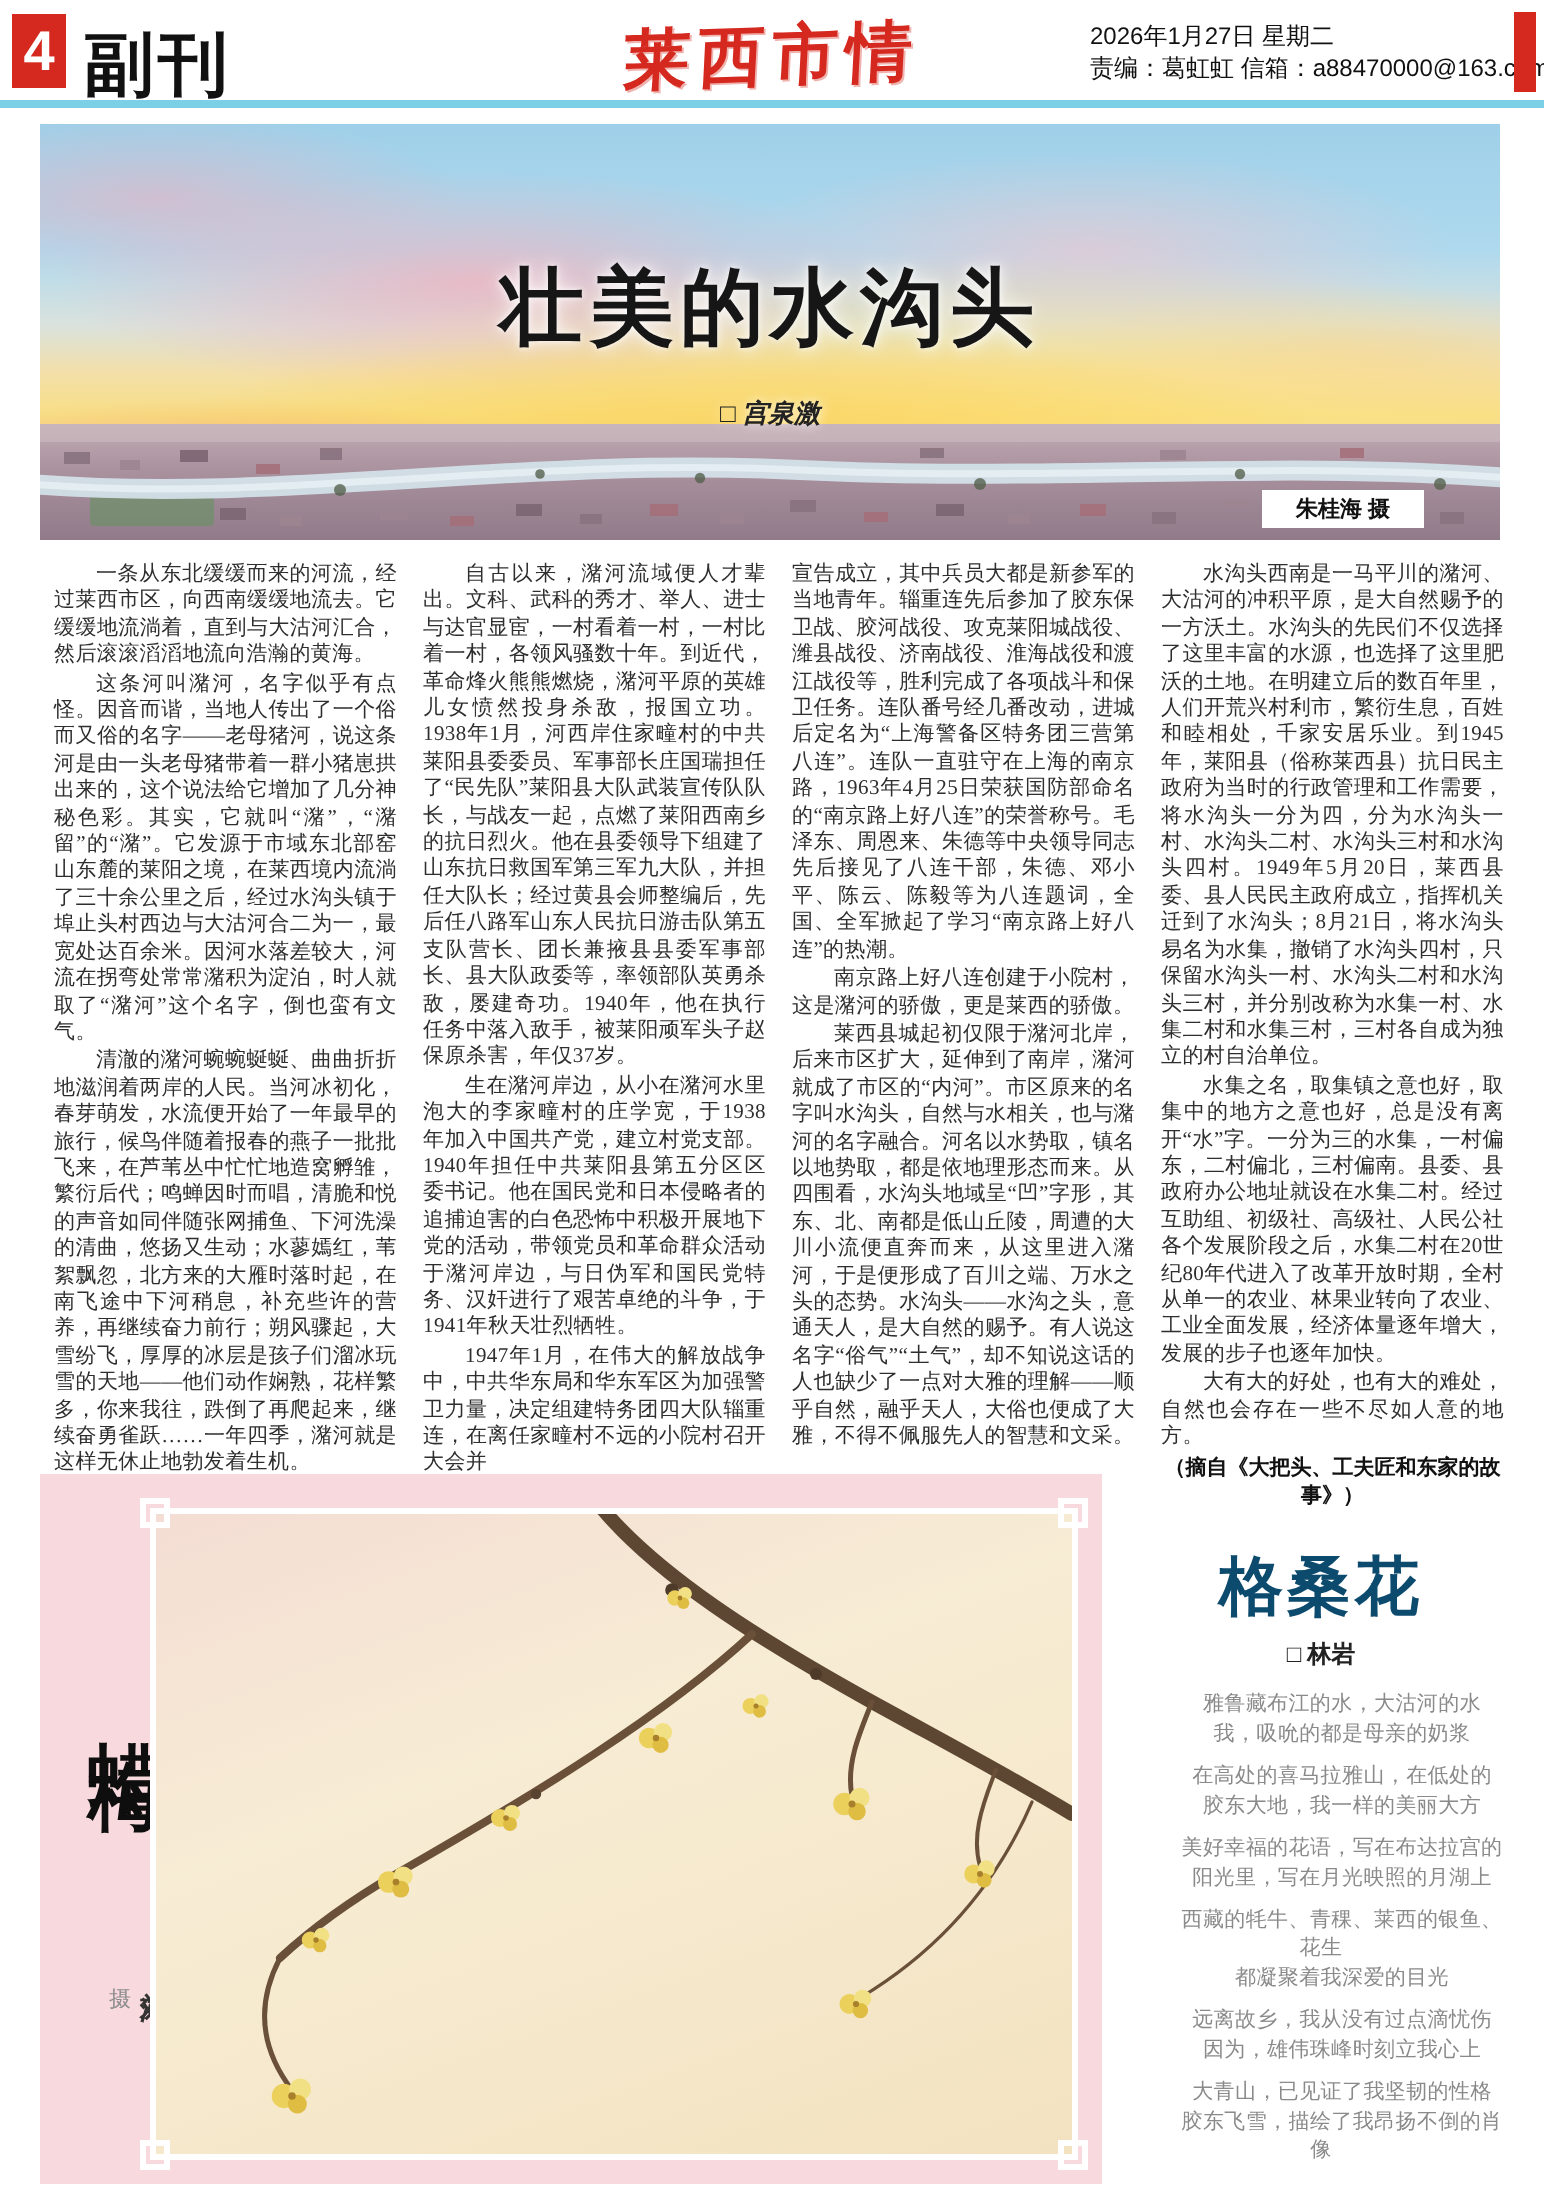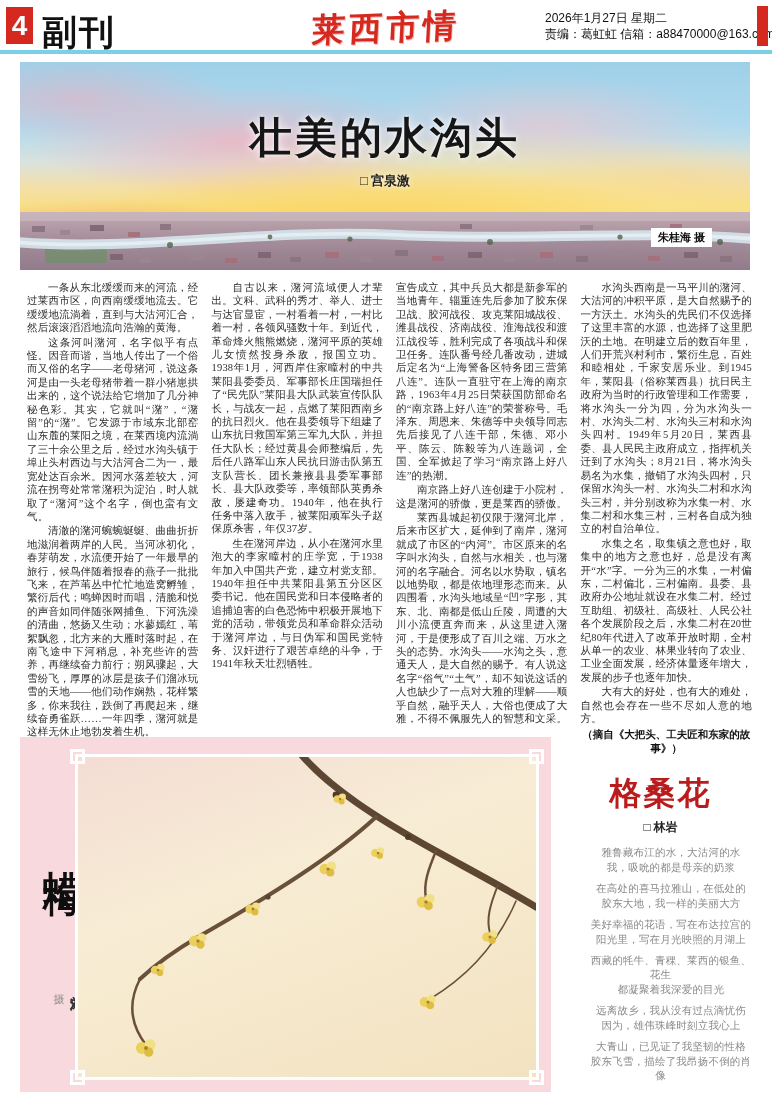--- a/index.html
+++ b/index.html
@@ -39,30 +39,31 @@
       radial-gradient(ellipse 520px 110px at 65% 72%, rgba(252,226,130,.8), transparent 75%),
       radial-gradient(ellipse 300px 80px at 30% 38%, rgba(243,176,188,.75), transparent 70%),
       radial-gradient(ellipse 260px 70px at 72% 30%, rgba(246,196,202,.6), transparent 70%),
       radial-gradient(ellipse 220px 60px at 8% 18%, rgba(240,172,186,.55), transparent 70%),
       radial-gradient(ellipse 240px 50px at 90% 55%, rgba(248,210,150,.5), transparent 70%),
       linear-gradient(180deg,#9fd0e9 0%,#aed9ee 30%,#d9e2de 48%,#f3dfa8 60%,#f8df86 70%,#f3cf96 80%,#e3bfa6 100%);
   }
   .city-strip{position:absolute;left:0;bottom:0;width:730px;height:58px;}
   .photo-title-wrap{position:absolute;left:0;top:48px;width:730px;text-align:center;}
   .photo-title{
-    margin:0;font-size:42px;font-weight:900;color:#161616;letter-spacing:3px;
+    margin:16px;font-size:42px;font-weight:900;color:#161616;letter-spacing:3px;
     text-shadow:0 0 9px rgba(255,255,255,.95),0 0 3px rgba(255,255,255,.8);
   }
   .photo-author{
     margin-top:6px;font-size:13px;font-weight:bold;color:#222;
     text-shadow:0 0 6px rgba(255,255,255,.9);
+    font-style:italic;
   }
   .credit{
-    position:absolute;right:38px;bottom:23px;background:#ffffff;color:#111;
-    font-size:11px;font-weight:bold;padding:2px 7px;font-family:"Liberation Sans",sans-serif;
+    position:absolute;right:38px;bottom:6px;background:#ffffff;color:#111;
+    font-size:11px;font-weight:bold;padding:2px 17px;font-family:"Liberation Sans",sans-serif;
   }
 
   
   .article-cols{
     position:absolute;left:27px;top:281px;width:725px;display:flex;gap:13px;
   }
   .col{flex:1;min-width:0;}
   .col p{
     margin:0;font-size:10.5px;line-height:13.4px;text-align:justify;
     text-indent:2em;color:#2e2e2e;letter-spacing:0.2px;
@@ -70,21 +71,21 @@
   .col p.no-indent{text-indent:0;}
   .col p + p{margin-top:1px;}
   .attribution{
     margin-top:3px;font-size:10.5px;line-height:14px;font-weight:bold;color:#111;
     text-align:center;
   }
 
   
   .poem{margin-left:-16px;width:192px;margin-top:16px;}
   .poem-title{
-    margin:0;text-align:center;font-size:32px;font-weight:900;color:#b91c1c;letter-spacing:2px;
+    margin:0;text-align:center;font-size:32px;font-weight:900;color:#0c4a6e;letter-spacing:2px;
   }
   .poem-author{text-align:center;font-size:12px;font-weight:bold;color:#222;margin-top:3px;margin-bottom:10px;}
   .stanza{margin:0 0 7px 0;}
   .stanza p{margin:0;font-size:10.5px;line-height:14px;color:#8a8a8a;text-align:center;}
 
   
   .plum-box{
     position:absolute;left:20px;top:737px;width:531px;height:355px;background:#f8d9dd;
   }
   .plum-title{
@@ -187,20 +188,21 @@
 
   <section class="article-cols">
     <div class="col">
       <p>一条从东北缓缓而来的河流，经过莱西市区，向西南缓缓地流去。它缓缓地流淌着，直到与大沽河汇合，然后滚滚滔滔地流向浩瀚的黄海。</p>
       <p>这条河叫潴河，名字似乎有点怪。因音而谐，当地人传出了一个俗而又俗的名字——老母猪河，说这条河是由一头老母猪带着一群小猪崽拱出来的，这个说法给它增加了几分神秘色彩。其实，它就叫“潴”，“潴留”的“潴”。它发源于市域东北部窑山东麓的莱阳之境，在莱西境内流淌了三十余公里之后，经过水沟头镇于埠止头村西边与大沽河合二为一，最宽处达百余米。因河水落差较大，河流在拐弯处常常潴积为淀泊，时人就取了“潴河”这个名字，倒也蛮有文气。</p>
       <p>清澈的潴河蜿蜿蜒蜒、曲曲折折地滋润着两岸的人民。当河冰初化，春芽萌发，水流便开始了一年最早的旅行，候鸟伴随着报春的燕子一批批飞来，在芦苇丛中忙忙地造窝孵雏，繁衍后代；鸣蝉因时而唱，清脆和悦的声音如同伴随张网捕鱼、下河洗澡的清曲，悠扬又生动；水蓼嫣红，苇絮飘忽，北方来的大雁时落时起，在南飞途中下河稍息，补充些许的营养，再继续奋力前行；朔风骤起，大雪纷飞，厚厚的冰层是孩子们溜冰玩雪的天地——他们动作娴熟，花样繁多，你来我往，跌倒了再爬起来，继续奋勇雀跃……一年四季，潴河就是这样无休止地勃发着生机。</p>
     </div>
     <div class="col">
       <p>自古以来，潴河流域便人才辈出。文科、武科的秀才、举人、进士与达官显宦，一村看着一村，一村比着一村，各领风骚数十年。到近代，革命烽火熊熊燃烧，潴河平原的英雄儿女愤然投身杀敌，报国立功。1938年1月，河西岸住家疃村的中共莱阳县委委员、军事部长庄国瑞担任了“民先队”莱阳县大队武装宣传队队长，与战友一起，点燃了莱阳西南乡的抗日烈火。他在县委领导下组建了山东抗日救国军第三军九大队，并担任大队长；经过黄县会师整编后，先后任八路军山东人民抗日游击队第五支队营长、团长兼掖县县委军事部长、县大队政委等，率领部队英勇杀敌，屡建奇功。1940年，他在执行任务中落入敌手，被莱阳顽军头子赵保原杀害，年仅37岁。</p>
       <p>生在潴河岸边，从小在潴河水里泡大的李家疃村的庄学宽，于1938年加入中国共产党，建立村党支部。1940年担任中共莱阳县第五分区区委书记。他在国民党和日本侵略者的追捕迫害的白色恐怖中积极开展地下党的活动，带领党员和革命群众活动于潴河岸边，与日伪军和国民党特务、汉奸进行了艰苦卓绝的斗争，于1941年秋天壮烈牺牲。</p>
+      <p>1947年1月，在伟大的解放战争中，中共华东局和华东军区为加强警卫力量，决定组建特务团四大队辎重连，在离任家疃村不远的小院村召开大会并</p>
     </div>
     <div class="col">
       <p class="no-indent">宣告成立，其中兵员大都是新参军的当地青年。辎重连先后参加了胶东保卫战、胶河战役、攻克莱阳城战役、潍县战役、济南战役、淮海战役和渡江战役等，胜利完成了各项战斗和保卫任务。连队番号经几番改动，进城后定名为“上海警备区特务团三营第八连”。连队一直驻守在上海的南京路，1963年4月25日荣获国防部命名的“南京路上好八连”的荣誉称号。毛泽东、周恩来、朱德等中央领导同志先后接见了八连干部，朱德、邓小平、陈云、陈毅等为八连题词，全国、全军掀起了学习“南京路上好八连”的热潮。</p>
       <p>南京路上好八连创建于小院村，这是潴河的骄傲，更是莱西的骄傲。</p>
       <p>莱西县城起初仅限于潴河北岸，后来市区扩大，延伸到了南岸，潴河就成了市区的“内河”。市区原来的名字叫水沟头，自然与水相关，也与潴河的名字融合。河名以水势取，镇名以地势取，都是依地理形态而来。从四围看，水沟头地域呈“凹”字形，其东、北、南都是低山丘陵，周遭的大川小流便直奔而来，从这里进入潴河，于是便形成了百川之端、万水之头的态势。水沟头——水沟之头，意通天人，是大自然的赐予。有人说这名字“俗气”“土气”，却不知说这话的人也缺少了一点对大雅的理解——顺乎自然，融乎天人，大俗也便成了大雅，不得不佩服先人的智慧和文采。</p>
     </div>
     <div class="col">
       <p>水沟头西南是一马平川的潴河、大沽河的冲积平原，是大自然赐予的一方沃土。水沟头的先民们不仅选择了这里丰富的水源，也选择了这里肥沃的土地。在明建立后的数百年里，人们开荒兴村利市，繁衍生息，百姓和睦相处，千家安居乐业。到1945年，莱阳县（俗称莱西县）抗日民主政府为当时的行政管理和工作需要，将水沟头一分为四，分为水沟头一村、水沟头二村、水沟头三村和水沟头四村。1949年5月20日，莱西县委、县人民民主政府成立，指挥机关迁到了水沟头；8月21日，将水沟头易名为水集，撤销了水沟头四村，只保留水沟头一村、水沟头二村和水沟头三村，并分别改称为水集一村、水集二村和水集三村，三村各自成为独立的村自治单位。</p>
       <p>水集之名，取集镇之意也好，取集中的地方之意也好，总是没有离开“水”字。一分为三的水集，一村偏东，二村偏北，三村偏南。县委、县政府办公地址就设在水集二村。经过互助组、初级社、高级社、人民公社各个发展阶段之后，水集二村在20世纪80年代进入了改革开放时期，全村从单一的农业、林果业转向了农业、工业全面发展，经济体量逐年增大，发展的步子也逐年加快。</p>
       <p>大有大的好处，也有大的难处，自然也会存在一些不尽如人意的地方。</p>

